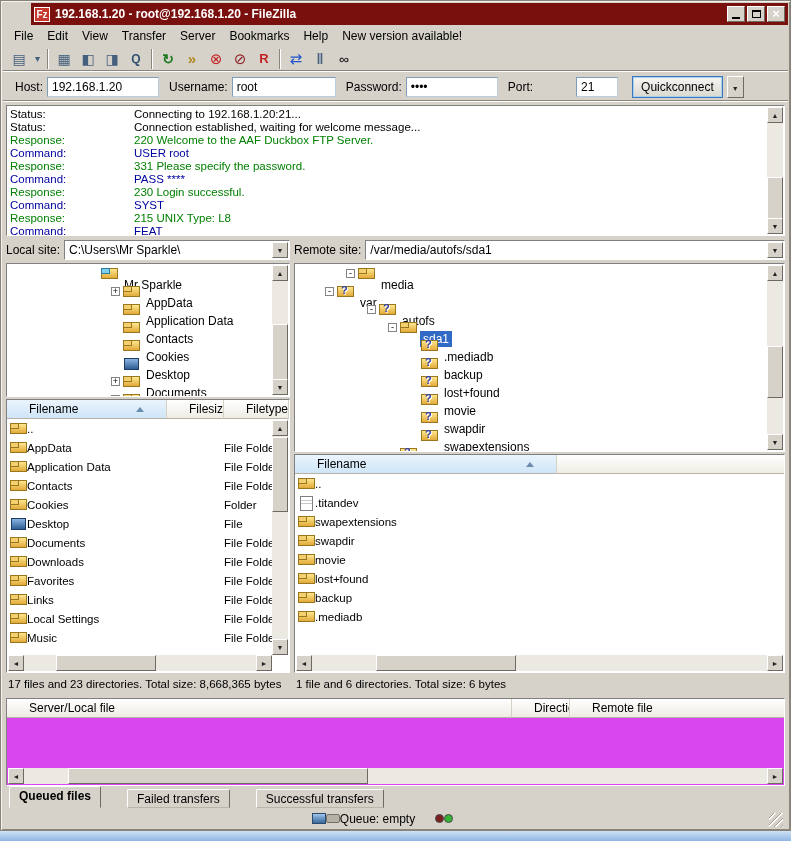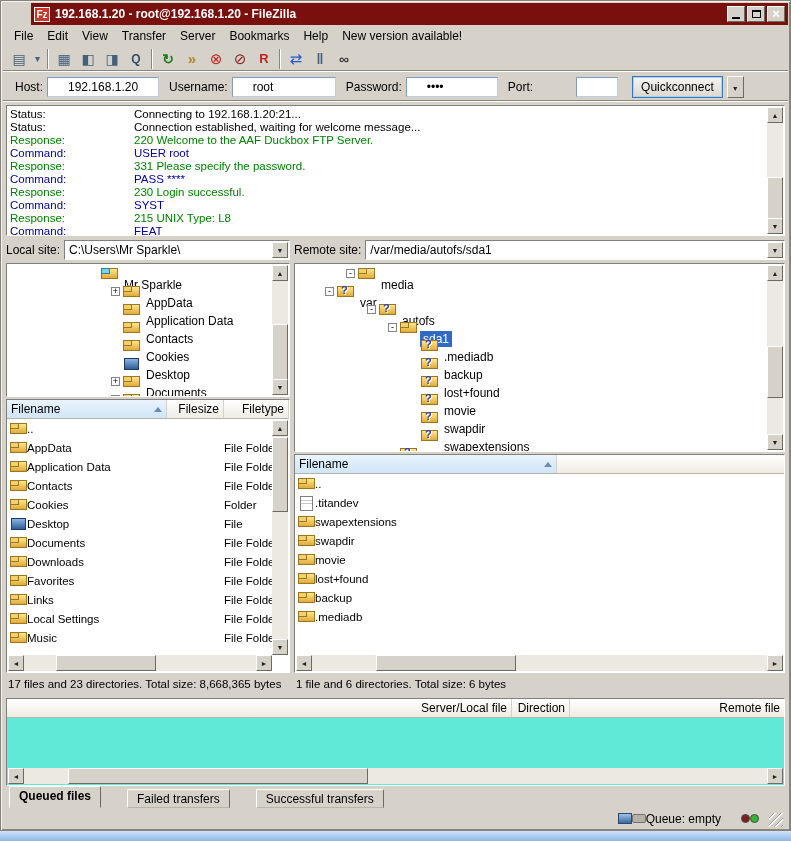--- a/index.html
+++ b/index.html
@@ -41,21 +41,21 @@
   [data-name="disconnect-icon"] { color:#8a2020; font-size:15px; }
   [data-name="reconnect-icon"] { color:#c22222; font-weight:bold; font-size:13px; }
   [data-name="synchronized-browsing-icon"] { color:#2255cc; font-size:15px; }
   [data-name="directory-comparison-icon"] { color:#44607c; font-weight:bold; }
   [data-name="find-files-icon"] { color:#333; font-weight:bold; font-size:14px; }
 
   
   .qcbar { height:30px; display:flex; align-items:center; padding:0 6px; gap:4px; }
   .qcbar label { margin-left:6px; white-space:nowrap; }
   .qc-input { height:20px; background:#fff; border:1px solid; border-color:#7f9db9 #b9cede #b9cede #7f9db9;
-              padding:2px 20px; font-family:inherit; font-size:12px; }
+              padding:2px 4px; font-family:inherit; font-size:12px; }
   .qc-btn { height:22px; padding:2px 8px; margin-left:10px; background:linear-gradient(#f6f6f4,#dbd8d0);
             border:1px solid #3b77bd; box-shadow:0 0 0 1px #a9d0ee inset; font-family:inherit; font-size:12px; }
   .qc-caret { width:17px; height:22px; background:#d6d2ca; border:1px solid; border-color:#fff #6d6a61 #6d6a61 #fff; }
   .qc-caret::before, .combo-caret::before { content:"▼"; font-size:7px; color:#222; }
 
   
   .logwrap { margin:3px; height:131px; background:#fff; position:relative; overflow:hidden; }
   .logwrap.bevel-in { padding:2px 18px 0 3px; }
   .log-line { display:flex; height:13px; line-height:13px; white-space:nowrap; font-size:11.5px;align-items:center; }
   .log-label { width:124px; flex:none; }
@@ -118,46 +118,46 @@
   .ic-file-icon::before { content:""; position:absolute; left:2px; top:0; width:11px; height:13px;
      background:#fff; border:1px solid #808080;
      background-image:linear-gradient(#0000 3px,#c9c9c9 3px,#c9c9c9 4px,#0000 4px,#0000 6px,#c9c9c9 6px,#c9c9c9 7px,#0000 7px); }
 
   
   .listpane { background:#fff; position:relative; overflow:hidden; }
   #local-list  { height:274px; margin-bottom:0; }
   #remote-list { height:219px; }
   .lheader { display:flex; height:19px; }
   .hdr-cell { background:linear-gradient(#ffffff,#efece4); border-right:1px solid #d5d1c5;
-              border-bottom:1px solid #b7b3a7; padding:2px 4px; white-space:nowrap; overflow:hidden;
-              display:flex; align-items:center;justify-content:flex-end; }
+              border-bottom:1px solid #b7b3a7; padding:2px 22px; white-space:nowrap; overflow:hidden;
+              display:flex; align-items:center; }
   .hdr-sorted { background:linear-gradient(#eaf4fd,#cfe5f7); }
   .sortmark { width:0; height:0; border-left:4px solid transparent; border-right:4px solid transparent;
               border-bottom:5px solid #6a8cad; margin-left:auto; }
   .c-hname { width:160px; } .c-hsize { width:57px; } .c-htype { flex:1; }
   .c-hname-r { width:262px; } .c-hfill { flex:1; border-right:none; }
   .c-hserver { width:505px; } .c-hdir { width:58px; } .c-hremote { flex:1; border-right:none; }
   .lrow { height:19px; display:flex; align-items:center; white-space:nowrap; font-size:11.5px; }
   .lrow .cicon { width:20px; flex:none; display:flex; justify-content:flex-start; padding-left:3px; }
   .lrow .cname { width:140px; overflow:hidden; }
   .lrow .cname-r { flex:1; overflow:hidden; }
   .lrow .csize { width:57px; text-align:right; padding-right:6px; }
   .lrow .ctype { flex:1; overflow:hidden; }
 
   .statusline { height:22px; display:flex; align-items:center; padding-left:2px; font-size:11.5px; }
 
   
-  .queuewrap { margin:3px 3px 0 3px; height:88px; background:#5eead4; position:relative; overflow:hidden; }
+  .queuewrap { margin:3px 3px 0 3px; height:88px; background:#d946ef; position:relative; overflow:hidden; }
   .tabs { height:22px; margin:0 3px; display:flex; align-items:flex-end; padding-left:3px;gap:24px; }
   .tab { height:19px; padding:2px 9px; background:#d6d2ca; border:1px solid; border-color:#fff #6d6a61 #b9b5ab #fff;
          border-radius:2px 2px 0 0; margin-right:2px; white-space:nowrap; }
   .tab-active-true { height:22px; font-weight:bold; border-bottom-color:#d6d2ca; }
 
   
-  .statusbar { height:21px; margin:0 3px; display:flex; align-items:center; justify-content:flex-end;
+  .statusbar { height:21px; margin:0 3px; display:flex; align-items:center; justify-content:center;
                padding-right:26px; position:relative; }
   .sb-icon-monitor { width:14px; height:11px; background:linear-gradient(#9cc4ec,#3a689c);
                      border:1px solid #2a4a6e; }
   .sb-icon-speed { width:14px; height:9px; background:#b5b1a6; border:1px solid #76736a; border-radius:2px; }
   .led { width:9px; height:9px; border-radius:50%; border:1px solid #4a4a4a; }
   .led-1 { background:var(--led-left,#7c1f1f); }
   .led-2 { background:var(--led-right,#35b435); }
   .grip { position:absolute; right:2px; bottom:2px; width:14px; height:14px;
           background:repeating-linear-gradient(135deg,#0000 0 3px,#a09c92 3px 4px,#fff 4px 5px); }
 

